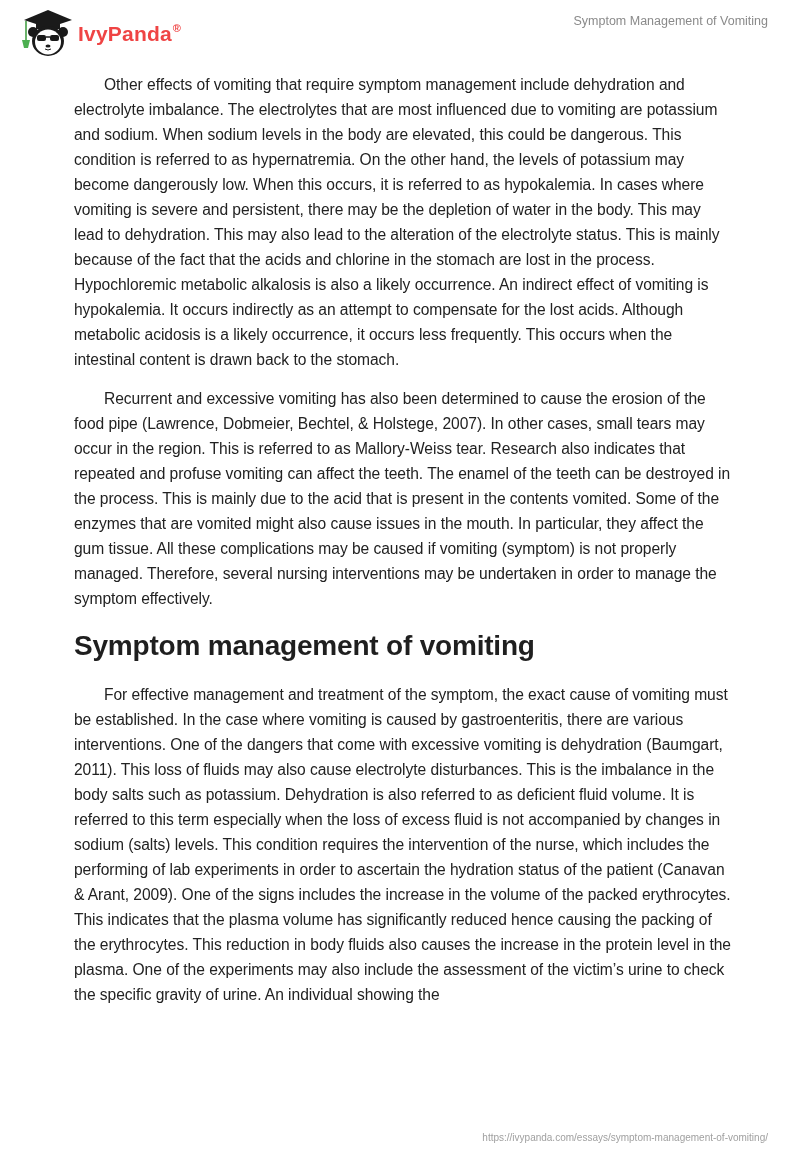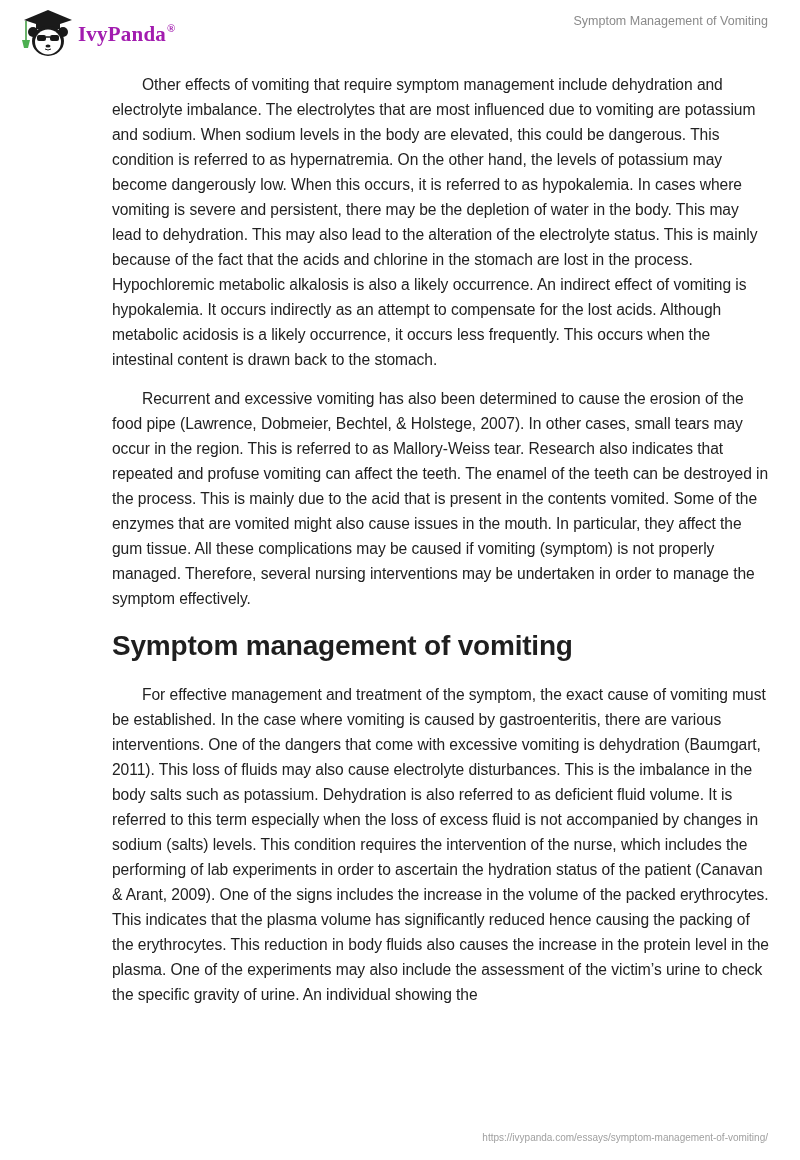--- a/index.html
+++ b/index.html
@@ -1,23 +1,23 @@
 <!DOCTYPE html>
 <html><head>
   <meta charset="utf-8">
   <style>
     html, body { margin: 0; padding: 0; background: #ffffff; }
     body { width: 800px; height: 1160px; position: relative; overflow: hidden; font-family: "Liberation Sans", sans-serif; color: #222; }
     .header { position: absolute; left: 0; top: 0; width: 800px; height: 60px; }
     .logo { position: absolute; left: 18px; top: 6px; display: flex; align-items: center; }
     .logo-icon { width: 58px; height: 52px; }
-    .logo-text { font-family: Liberation Serif, serif; font-weight: bold; font-size: 21px; color: #a21caf; margin-left: 2px; margin-top: 4px; letter-spacing: 0.2px; }
+    .logo-text { font-family: Liberation Sans, sans-serif; font-weight: bold; font-size: 21px; color: #ef4444; margin-left: 2px; margin-top: 4px; letter-spacing: 0.2px; }
     .logo-text sup { font-size: 11px; vertical-align: 9px; margin-left: 1px; }
     .header-title { position: absolute; right: 32px; top: 14px; font-size: 12.5px; color: #8a8a8a; }
-    .content { position: absolute; left: 74px; top: 72px; width: 660px; margin-left: 38px; }
+    .content { position: absolute; left: 74px; top: 72px; width: 660px; }
     p.para { margin: 0 0 14px 0; font-size: 15.6px; line-height: 25px; text-indent: 30px; color: #222; letter-spacing: -0.05px; }
     h2.section { font-size: 28px; font-weight: bold; margin: 19px 0 20px 0; color: #1f1f1f; letter-spacing: -0.2px; }
     .footer-url { position: absolute; right: 32px; top: 1132px; font-size: 10px; color: #a0a0a0; }
   </style>
 </head>
 <body>
 
 <div class="header">
   <div class="logo">
     <svg class="logo-icon" viewBox="0 0 58 52">

